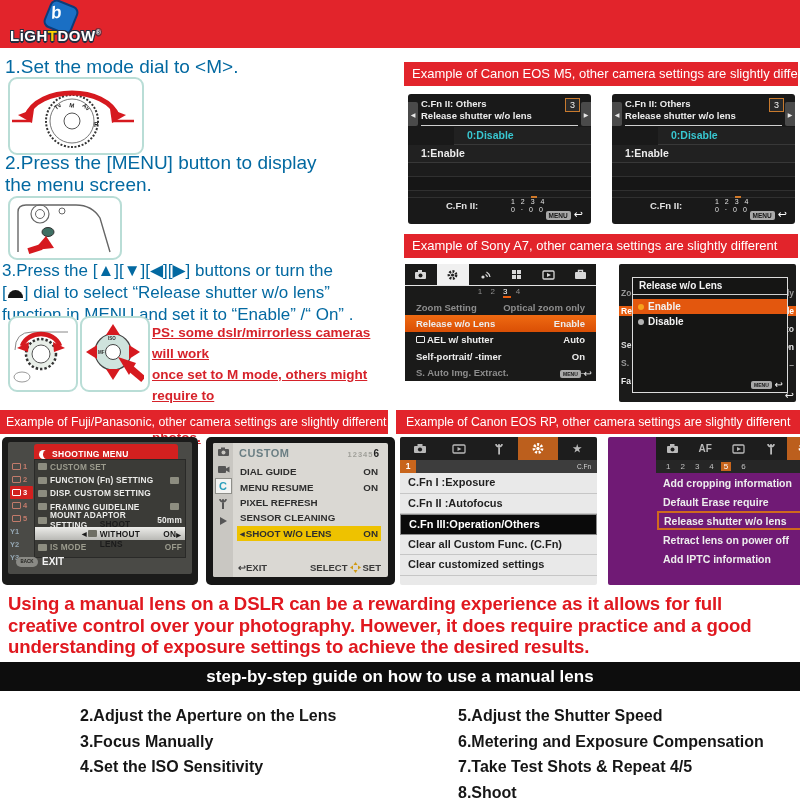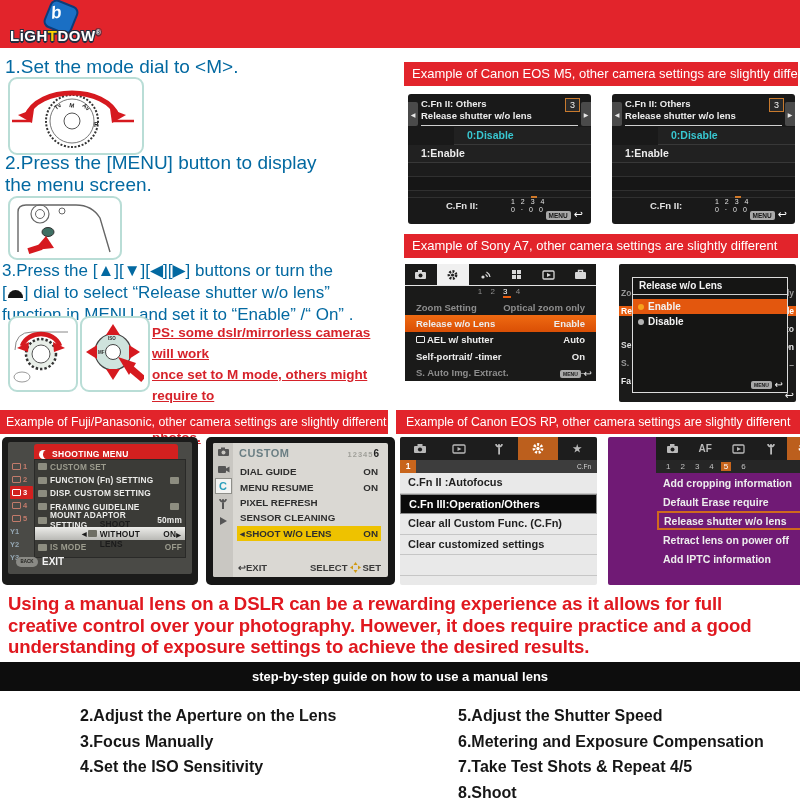--- a/index.html
+++ b/index.html
@@ -147,21 +147,21 @@
   .rp2 .pages{height:13px;background:#262626;display:flex;align-items:center;font-size:8px;color:#c0c0c0;}
   .rp2 .pages span{margin-left:10px;}
   .rp2 .pages .act{background:#c8651c;color:#fff;padding:0 3px;margin-left:7px;}
   .rp2 .pages .corner{margin-left:auto;margin-right:5px;font-size:6.5px;}
   .rp2 .item{height:19px;display:flex;align-items:center;padding:0 7px;font-size:10.5px;font-weight:700;color:#ededed;}
   .rp2 .item .val{margin-left:auto;font-size:10px;color:#fff;}
   .rp2 .item.sel{border:2px solid #cf6a1e;height:15px;margin:0 1px;padding:0 5px;}
   
   .para{left:8px;top:593px;width:788px;color:#e0181f;font-size:18.6px;font-weight:700;line-height:21.5px;letter-spacing:-.1px;}
   .blackbar{left:0;top:662px;width:800px;height:29px;background:#0d0d0d;color:#fff;text-align:center;
-      font-size:13px;font-weight:700;line-height:29px;}
+      font-size:17px;font-weight:700;line-height:29px;}
   .glist{top:703px;font-size:16px;font-weight:700;color:#161616;line-height:25.5px;}
   .glist.l{left:80px;} .glist.r{left:458px;}
   svg{display:block;}
 </style>
 </head>
 <body>
 
 <div id="page">
 
   <div class="abs top-banner">
@@ -573,20 +573,21 @@
             <circle cx="7" cy="6.5" r="4" fill="none" stroke="currentColor" stroke-width="2.8" stroke-dasharray="2 1.5"></circle>
             <circle cx="7" cy="6.5" r="1.7" fill="currentColor"></circle>
           </svg>
         </div>
       <div class="tab">★</div>
     </div>
     <div class="subbar">
       <span class="pnum">1</span>
       <span class="corner">C.Fn</span>
     </div>
+    <div class="item">C.Fn I :Exposure</div>
     <div class="item">C.Fn II :Autofocus</div>
     <div class="item sel">C.Fn III:Operation/Others</div>
     <div class="item">Clear all Custom Func. (C.Fn)</div>
     <div class="item">Clear customized settings</div>
     <div class="item"></div>
   </div>
 
   <div class="abs rp2">
     <div class="rptabs">
       <div class="tab">

